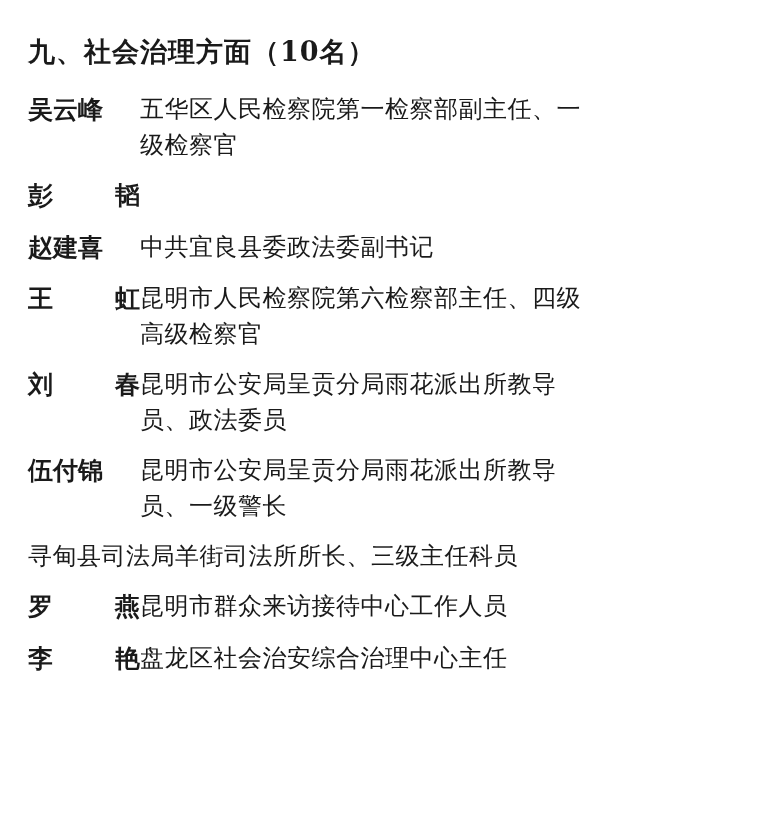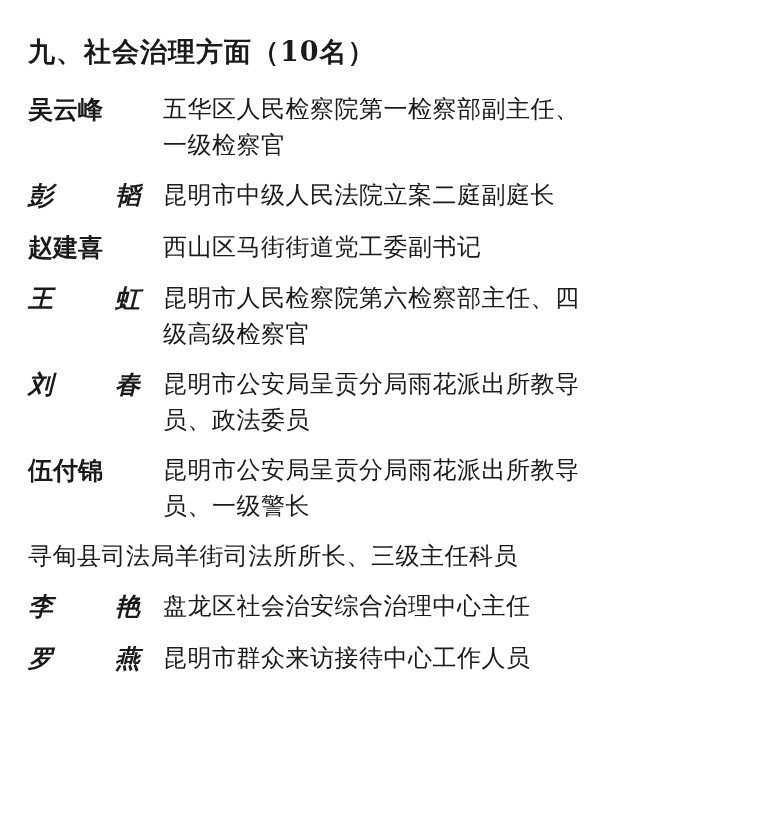--- a/index.html
+++ b/index.html
@@ -26,38 +26,36 @@
     font-weight: bold;
     letter-spacing: 1px;
     line-height: 1.3;
     margin: 0 0 22px 0;
     white-space: nowrap;
   }
   .entry {
     display: flex;
     align-items: flex-start;
     margin-bottom: 14px;
-    gap: 23px;
   }
   .entry-name {
     flex: 0 0 112px;
     width: 112px;
     font-size: 25px;
     font-weight: bold;
     line-height: 1.5;
     letter-spacing: 0px;
     white-space: nowrap;
   }
   
   .entry-name.spread {
     display: inline-block;
     text-align: justify;
     text-align-last: justify;
     width: 90px;
-    font-style: italic;
   }
   .entry-title {
     flex: 1 1 auto;
     font-size: 24px;
     line-height: 1.5;
     letter-spacing: 0.5px;
     max-width: 560px;
     word-break: break-all;
   }
 </style>
@@ -66,43 +64,42 @@
 
 <div class="page">
   <h1 class="section-title">九、社会治理方面（10名）</h1>
   <div class="entry-list">
       <div class="entry">
         <div class="entry-name">吴云峰</div>
         <div class="entry-title">五华区人民检察院第一检察部副主任、一级检察官</div>
       </div>
       <div class="entry">
         <div class="entry-name spread">彭韬</div>
-        <div class="entry-title">昆明市中级人民法院立案二庭副庭长</div>
       </div>
       <div class="entry">
         <div class="entry-name">赵建喜</div>
-        <div class="entry-title">西山区马街街道党工委副书记</div>
+        <div class="entry-title">中共宜良县委政法委副书记</div>
       </div>
       <div class="entry">
         <div class="entry-name spread">王虹</div>
         <div class="entry-title">昆明市人民检察院第六检察部主任、四级高级检察官</div>
       </div>
       <div class="entry">
         <div class="entry-name spread">刘春</div>
         <div class="entry-title">昆明市公安局呈贡分局雨花派出所教导员、政法委员</div>
       </div>
       <div class="entry">
         <div class="entry-name">伍付锦</div>
         <div class="entry-title">昆明市公安局呈贡分局雨花派出所教导员、一级警长</div>
       </div>
       <div class="entry">
         <div class="entry-title">寻甸县司法局羊街司法所所长、三级主任科员</div>
       </div>
       <div class="entry">
+        <div class="entry-name spread">罗燕</div>
+        <div class="entry-title">昆明市群众来访接待中心工作人员</div>
+      </div>
+      <div class="entry">
         <div class="entry-name spread">李艳</div>
         <div class="entry-title">盘龙区社会治安综合治理中心主任</div>
-      </div>
-      <div class="entry">
-        <div class="entry-name spread">罗燕</div>
-        <div class="entry-title">昆明市群众来访接待中心工作人员</div>
       </div>
     </div>
 </div>
 
 </body></html>

